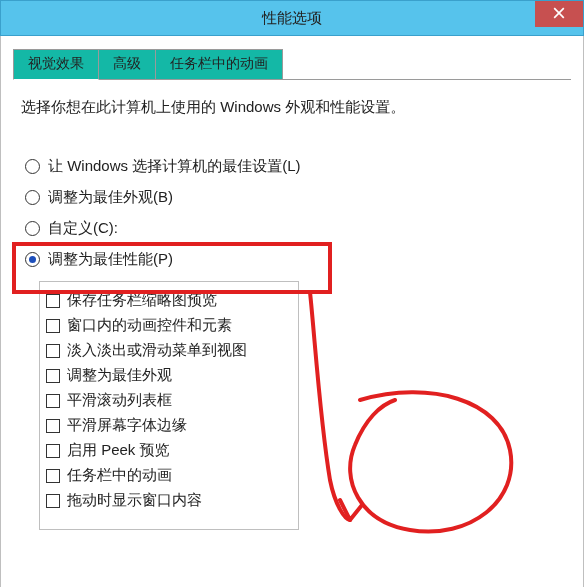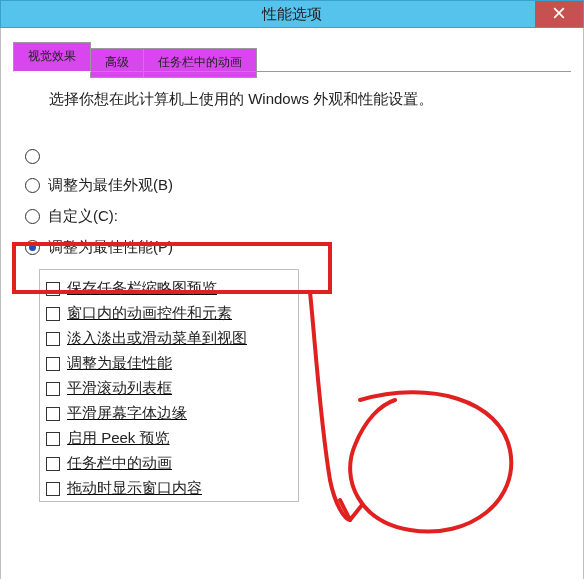--- a/index.html
+++ b/index.html
@@ -7,21 +7,21 @@
     margin: 0;
     font-family: "Microsoft YaHei", "Segoe UI", sans-serif;
     font-size: 14px;
     background: #fff;
     width: 584px;
     height: 587px;
     overflow: hidden;
     position: relative;
   }
   .titlebar {
-    height: 28px;
+    height: 36px;
     background: #56c3ec;
     border: 1px solid #3aa0cc;
     display: flex;
     align-items: center;
     justify-content: center;
     position: relative;
   }
   .title-text {
     color: #222;
     font-size: 15px;
@@ -49,29 +49,29 @@
     position: relative;
   }
   .tabs {
     display: flex;
     align-items: flex-end;
     position: relative;
     height: 30px;
   }
   .tab {
     padding: 5px 14px 6px 14px;
-    font-size: 12px;
+    font-size: 14px;
     color: #222;
     border: 1px solid #9a9a9a;
-    background: #d946ef;
+    background: #14b8a6;
     position: relative;
     margin-right: -1px;
   }
   .tab.inactive {
-    top: 6px;
+    top: 0;
     border-bottom: 1px solid #9a9a9a;
   }
   .tab.active {
     border-bottom: 1px solid #fff;
     z-index: 2;
   }
   .tab-line {
     position: absolute;
     left: 0;
     right: 0;
@@ -80,21 +80,20 @@
     background: #9a9a9a;
     z-index: 1;
   }
   .tab-content {
     padding: 18px 8px 0 8px;
   }
   .intro {
     color: #222;
     font-size: 15px;
     margin-bottom: 34px;
-    margin-left: 28px;
   }
   .radio-group { }
   .radio-row {
     display: flex;
     align-items: center;
     padding: 6px 0 6px 4px;
     font-size: 15px;
     color: #222;
   }
   .radio {
@@ -113,22 +112,21 @@
     width: 7px;
     height: 7px;
     background: #1d4fbb;
     border-radius: 50%;
     display: block;
   }
   .checkbox-list {
     margin: 6px 0 0 18px;
     border: 1px solid #bfbfbf;
     width: 260px;
-    padding: 6px 6px 0 6px;
-    text-decoration: underline;
+    padding: 6px 6px 16px 6px;
   }
   .check-row {
     display: flex;
     align-items: center;
     font-size: 15px;
     color: #222;
     padding: 3px 0;
   }
   .checkbox {
     width: 14px;
@@ -174,20 +172,21 @@
     <div class="tab-line"></div>
   </div>
 
   <div class="tab-content">
     <div class="intro">选择你想在此计算机上使用的 Windows 外观和性能设置。</div>
 
     <div class="radio-group">
 
       <div class="radio-row">
         <span class="radio"></span>
+        <span>让 Windows 选择计算机的最佳设置(L)</span>
       </div>
 
       <div class="radio-row">
         <span class="radio"></span>
         <span>调整为最佳外观(B)</span>
       </div>
 
       <div class="radio-row">
         <span class="radio"></span>
         <span>自定义(C):</span>
@@ -208,21 +207,21 @@
       <div class="check-row">
         <span class="checkbox"></span>
         <span>窗口内的动画控件和元素</span>
       </div>
       <div class="check-row">
         <span class="checkbox"></span>
         <span>淡入淡出或滑动菜单到视图</span>
       </div>
       <div class="check-row">
         <span class="checkbox"></span>
-        <span>调整为最佳性能</span>
+        <span>调整为最佳外观</span>
       </div>
       <div class="check-row">
         <span class="checkbox"></span>
         <span>平滑滚动列表框</span>
       </div>
       <div class="check-row">
         <span class="checkbox"></span>
         <span>平滑屏幕字体边缘</span>
       </div>
       <div class="check-row">

